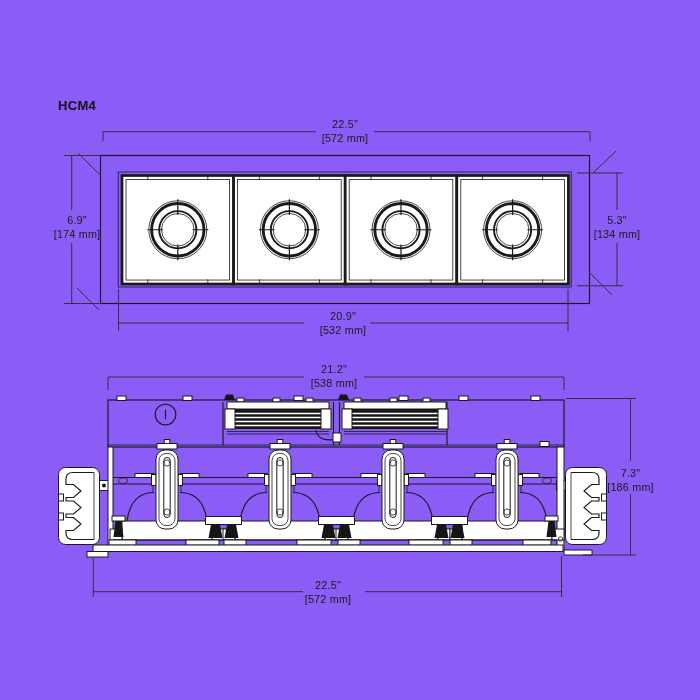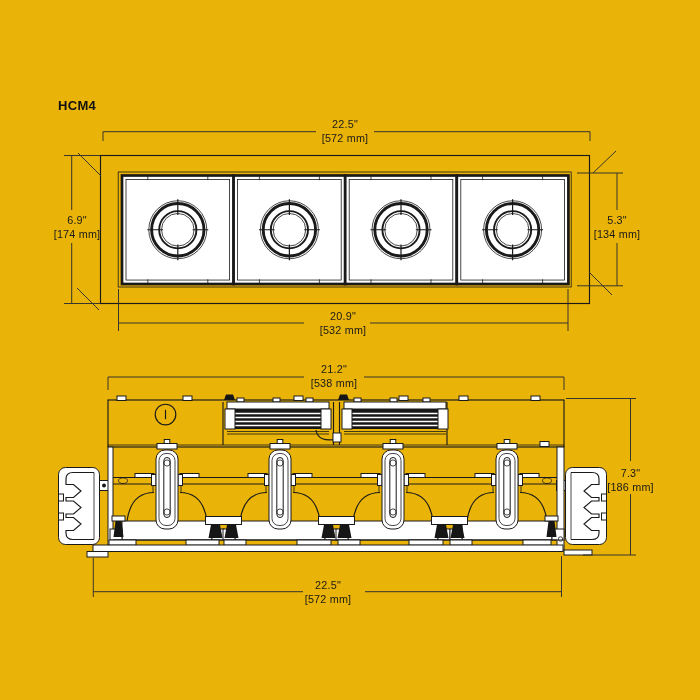--- a/index.html
+++ b/index.html
@@ -1,16 +1,16 @@
 <!DOCTYPE html>
 <html><head>
 <meta charset="utf-8">
 <style>
   html,body{margin:0;padding:0;background:#fff;}
-  .page{position:relative;width:700px;height:700px;background:#eab308;overflow:hidden;}
+  .page{position:relative;width:700px;height:700px;background:#8b5cf6;overflow:hidden;}
   svg{position:absolute;left:0;top:0;}
   .ln{stroke:#1a1a1a;fill:none;stroke-width:1.15;}
   .wf{stroke:#1a1a1a;fill:#ffffff;stroke-width:1;}
   .sq{stroke:#1a1a1a;fill:#ffffff;stroke-width:2.7;}
   .thin{stroke:#1a1a1a;fill:none;stroke-width:0.8;}
   .ring{stroke:#1a1a1a;fill:none;stroke-width:2.9;}
   .ring2{stroke:#1a1a1a;fill:none;stroke-width:1.9;}
   .tick{stroke:#1a1a1a;stroke-width:1.2;fill:none;}
   .hair{stroke:#1a1a1a;stroke-width:0.8;fill:none;}
   .dim{stroke:#2f2f2f;stroke-width:0.95;fill:none;}

